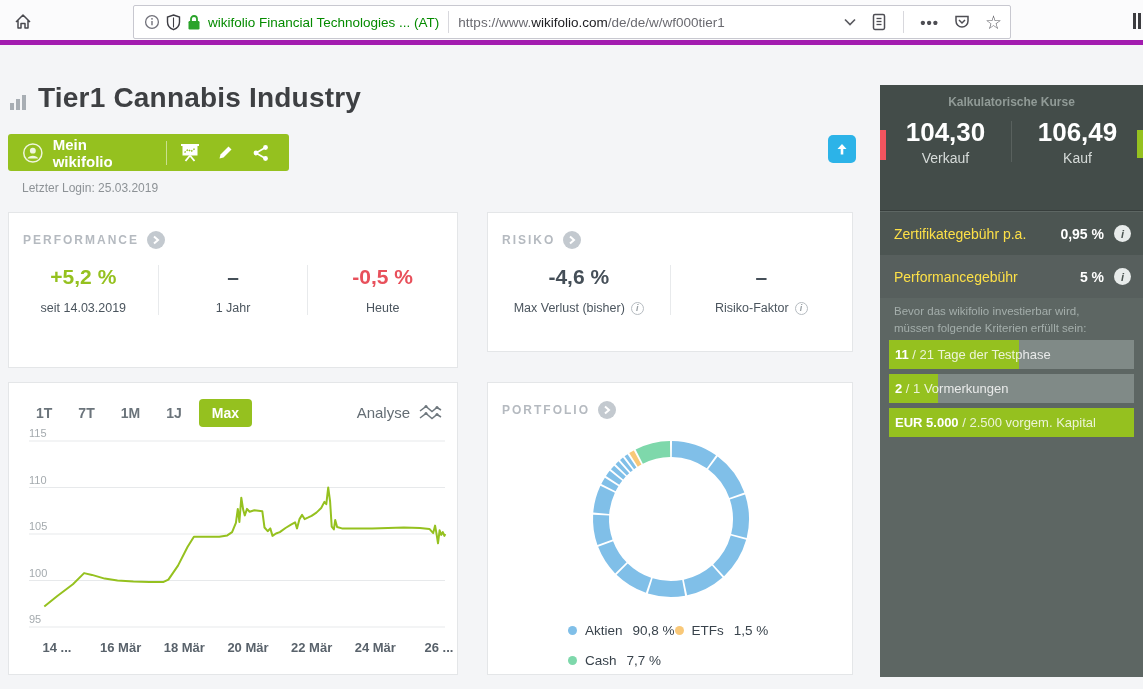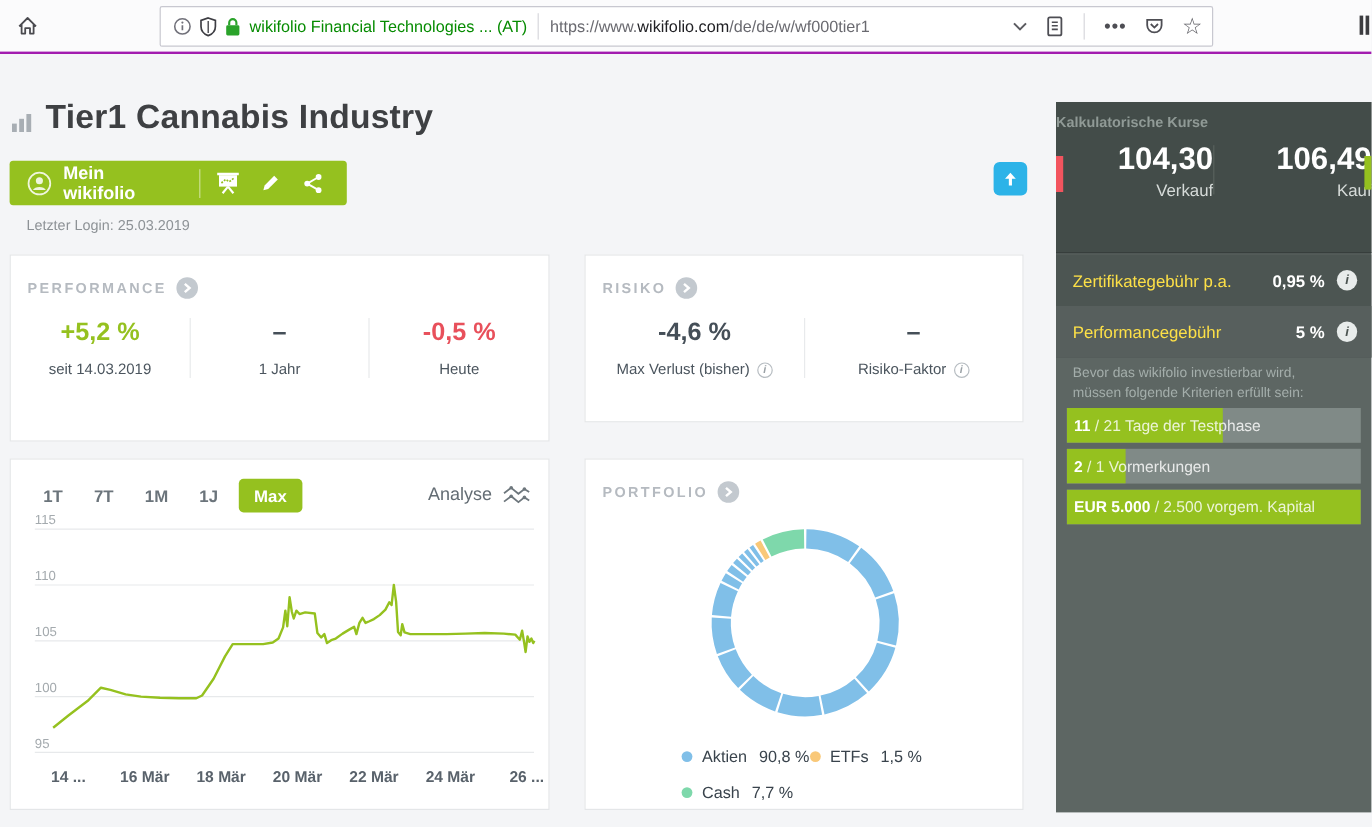--- a/index.html
+++ b/index.html
@@ -1,20 +1,20 @@
 <!DOCTYPE html>
 <html><head>
 <meta charset="utf-8">
 <style>
   * { margin:0; padding:0; box-sizing:border-box; }
   html,body { width:1143px; height:689px; }
   body { font-family:"Liberation Sans","DejaVu Sans",sans-serif; background:#f4f5f7; overflow:hidden; position:relative; }
 
   
-  .toolbar { position:absolute; top:0; left:0; width:1143px; height:45px; background:#fbfbfc; border-bottom:2px solid #a21caf; }
+  .toolbar { position:absolute; top:0; left:0; width:1143px; height:45px; background:#fbfbfc; border-bottom:5px solid #a21caf; }
   .home-btn { position:absolute; left:8px; top:7px; width:30px; height:30px; display:flex; align-items:center; justify-content:center; border-radius:2px; }
   .addr { position:absolute; left:133px; top:5px; width:878px; height:34px; background:#fff; border:1px solid #c8c8d0; border-radius:2px; display:flex; align-items:center; padding:0 8px 0 10px; }
   .addr .sp { width:6px; }
   .addr-sep { width:1px; height:22px; background:#d8d8dd; margin:0 9px; }
   .cert { color:#058b00; font-size:13.5px; margin-left:7px; white-space:nowrap; }
   .url { font-size:13.5px; white-space:nowrap; flex:1; overflow:hidden; }
   .url .dim { color:#6a6a70; }
   .url .host { color:#202024; }
   .addr-right { display:flex; align-items:center; gap:14px; margin-left:8px; }
   .dots { color:#4e4e54; font-size:15px; letter-spacing:1px; font-weight:bold; }
@@ -68,23 +68,23 @@
   #donut-chart { position:absolute; left:95px; top:48px; }
   .legend-row { position:absolute; left:80px; display:flex; }
   .lr1 { top:240px; } .lr2 { top:270px; }
   .leg { display:flex; align-items:center; gap:8px; font-size:13.5px; color:#39434c; }
   .leg .dot { width:9px; height:9px; border-radius:50%; }
   .leg .v { margin-left:2px; }
 
   
   .sidebar { position:absolute; left:880px; top:85px; width:263px; height:592px; background:#5d6663; }
   .sb-top { position:absolute; left:0; top:0; width:263px; height:126px; background:#434c49; border-bottom:1px solid #373e3c; }
-  .sb-title { text-align:left; padding-top:10px; font-size:12px; font-weight:bold; color:#909a96; }
+  .sb-title { text-align:center; padding-top:10px; font-size:12px; font-weight:bold; color:#909a96; }
   .quote-row { position:absolute; top:32px; left:0; width:263px; display:flex; }
-  .quote { flex:1; text-align:right; }
+  .quote { flex:1; text-align:center; }
   .quote .num { font-size:26px; font-weight:bold; color:#fff; }
   .quote .cap { font-size:14px; color:#d6dbd9; margin-top:2px; }
   .quote-div { width:1px; background:#59615e; margin:4px 0; }
   .tab-sell { position:absolute; left:0; top:45px; width:6px; height:30px; background:#f2545e; }
   .tab-buy { position:absolute; right:0; top:45px; width:6px; height:28px; background:#95c11f; }
   .sb-time { position:absolute; top:103px; width:263px; text-align:center; font-size:11px; color:#8a9491; }
 
   .sb-fees { position:absolute; left:0; top:127px; width:263px; height:86px; background:#4c5552; }
   .fee-row { height:43px; display:flex; align-items:center; padding:0 12px 0 14px; }
   .fee-row.alt { background:#575f5d; }

